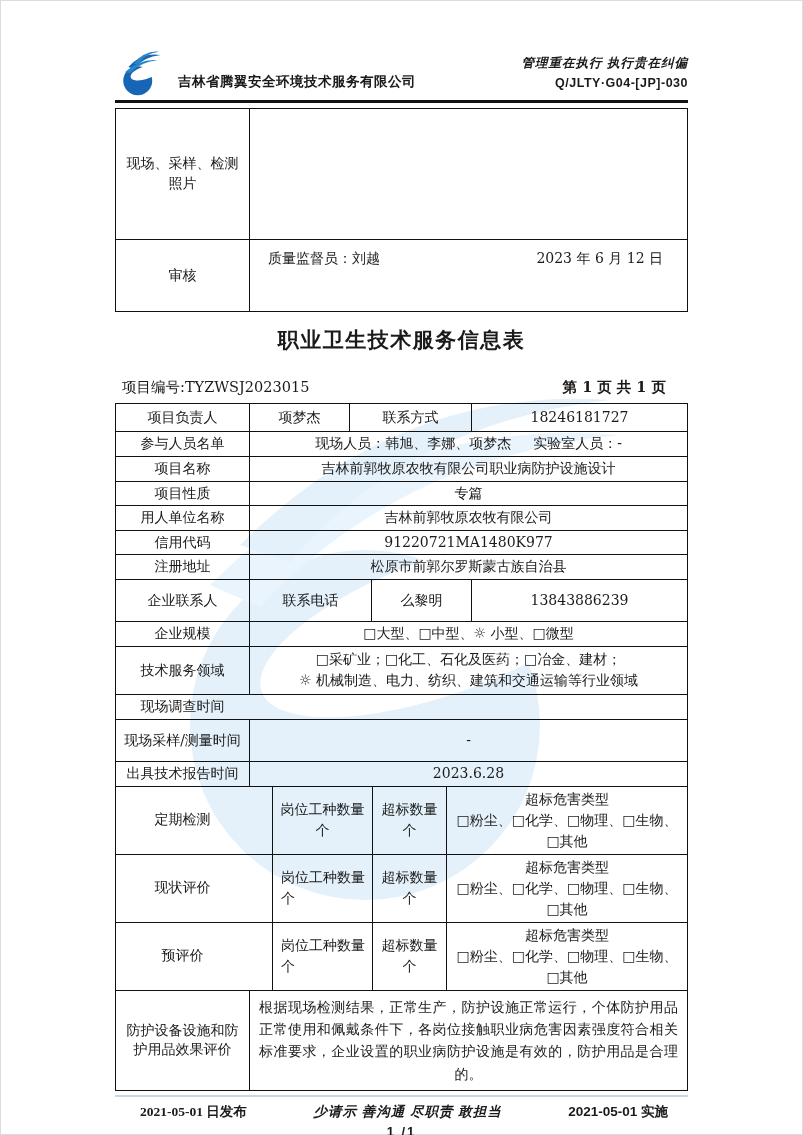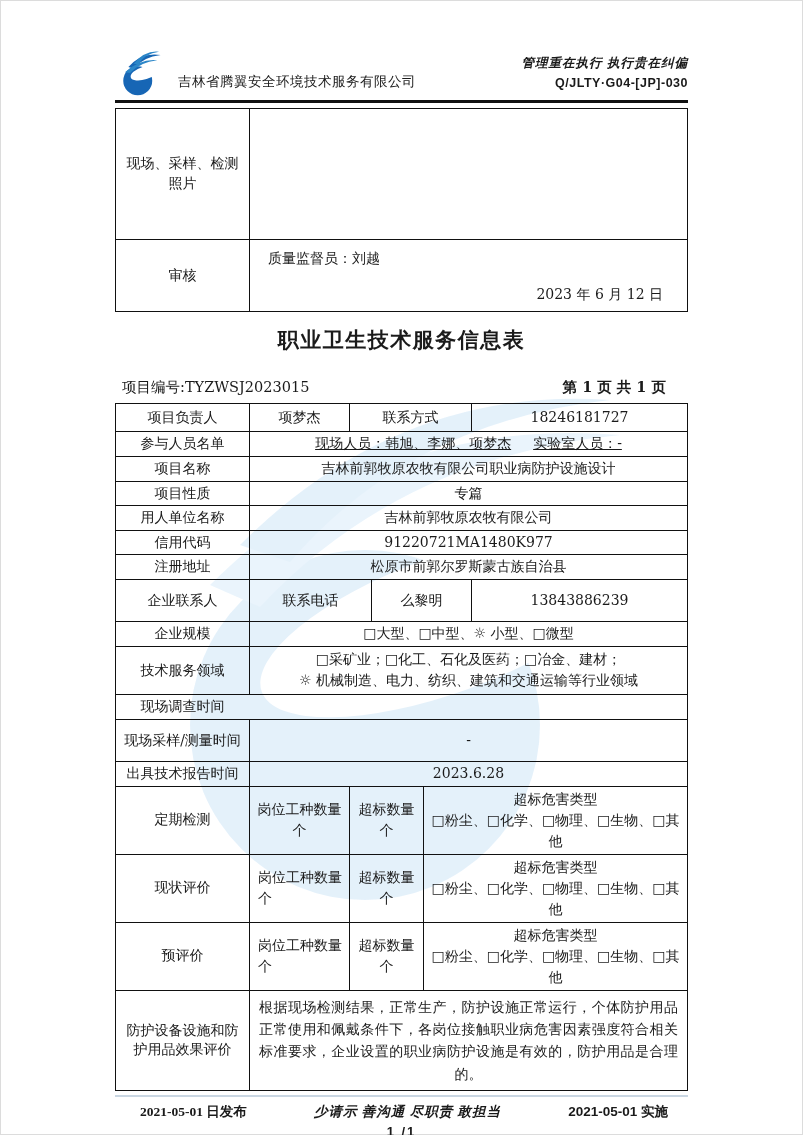--- a/index.html
+++ b/index.html
@@ -13,21 +13,21 @@
     box-shadow: inset 0 0 0 1px #dcdcdc;
   }
   .page { position:relative; width:803px; height:1135px; }
   .watermark { position:absolute; left:150px; top:345px; width:500px; height:520px; opacity:.55; z-index:0; }
   .content { position:relative; z-index:1; }
 
   
   .header { margin:50px 115px 0; display:flex; justify-content:space-between; }
   .header-left { display:flex; align-items:flex-end; gap:9px; }
   .logo-svg { width:54px; height:46px; flex:none; }
-  .company-name { font-family:"Liberation Sans", sans-serif; font-weight:normal; font-size:13.5px; padding-bottom:5px; letter-spacing:.5px; }
+  .company-name { font-family:"Liberation Sans", sans-serif; font-weight:bold; font-size:13.5px; padding-bottom:5px; letter-spacing:.5px; }
   .header-right { text-align:right; font-family:"Liberation Sans", sans-serif; font-weight:bold; padding-top:5px; }
   .slogan { font-style:italic; font-size:12.5px; letter-spacing:1px; }
   .doc-code { font-size:12.5px; margin-top:4px; letter-spacing:.5px; }
   .header-rule { height:3px; background:#111; margin:4px 115px 5px; }
 
   
   .tbl { margin:0 115px; border:1.5px solid #111; background:transparent; }
   .trow { display:flex; border-top:1px solid #111; align-items:stretch; }
   .trow:first-child { border-top:none; }
   .tcell {
@@ -35,45 +35,45 @@
     display:flex; align-items:center; justify-content:center;
     text-align:center; font-size:14px; line-height:1.4;
     word-break:break-all; padding:2px 3px;
   }
   .tcell:first-child { border-left:none; }
   .lbl { width:133px; flex:none; }
   .lbl-narrow { padding:2px 10px; }
   .fx { flex:1; }
   .c-name { width:100px; flex:none; }
   .c-contact { width:122px; flex:none; }
-  .c-post { width:100px; flex:none; }
+  .c-post { width:100px; flex:none;margin-left:23px; }
   .c-over { width:74px; flex:none; }
 
   .h130 { min-height:130px; } .h72 { min-height:72px; }
   .h27 { min-height:27px; } .h25 { min-height:25px; } .h23 { min-height:23px; }
   .h42 { min-height:42px; } .h48 { min-height:48px; }
   .h54 { min-height:54px; } .h64 { min-height:64px; } .h75 { min-height:75px; }
 
-  .audit-content { flex-direction:column; justify-content:space-between; align-items:stretch; text-align:left; padding:9px 14px 6px 18px; }
+  .audit-content { flex-direction:row; justify-content:space-between; align-items:stretch; text-align:left; padding:9px 14px 6px 18px; }
   .audit-date { text-align:right; padding-right:10px; }
 
   .main-title { text-align:center; font-size:21px; font-weight:bold; font-family:"Liberation Sans", sans-serif; letter-spacing:1.5px; margin-top:14px; }
   .meta { margin:24px 115px 6px; display:flex; justify-content:space-between; align-items:center; font-size:14.5px; }
   .meta-left { padding-left:7px; }
   .meta-right { font-weight:bold; padding-right:22px; }
 
   .two-line { flex-direction:column; justify-content:center; line-height:1.5; }
   .left-line { align-items:flex-start; text-align:left; padding-left:8px; }
-  .part { gap:22px;text-decoration:underline; }
+  .part { gap:22px; }
   .para { text-align:justify; text-align-last:center; line-height:1.6; padding:5px 9px; display:block; }
 
   .footer-rule { height:2px; background:#c9d6e2; margin:4px 115px 0; }
   .footer { margin:6px 115px 0; display:flex; justify-content:space-between; align-items:center; font-family:"Liberation Sans", sans-serif; font-weight:bold; font-size:13.5px; }
   .footer-left { padding-left:25px;font-family:Liberation Serif, serif; }
-  .footer-motto { font-style:italic; letter-spacing:1px;font-family:Liberation Serif, serif; }
+  .footer-motto { font-style:italic; letter-spacing:1px; }
   .footer-right { padding-right:20px; }
   .page-num { text-align:center; font-family:"Liberation Sans", sans-serif; font-weight:bold; font-size:13px; margin-top:3px; letter-spacing:2px; }
 </style>
 </head>
 <body>
 
 <div class="page">
 
   <svg class="watermark" viewBox="0 0 500 520" aria-hidden="true">
     <circle cx="215" cy="330" r="175" fill="#cfe6f7"></circle>

